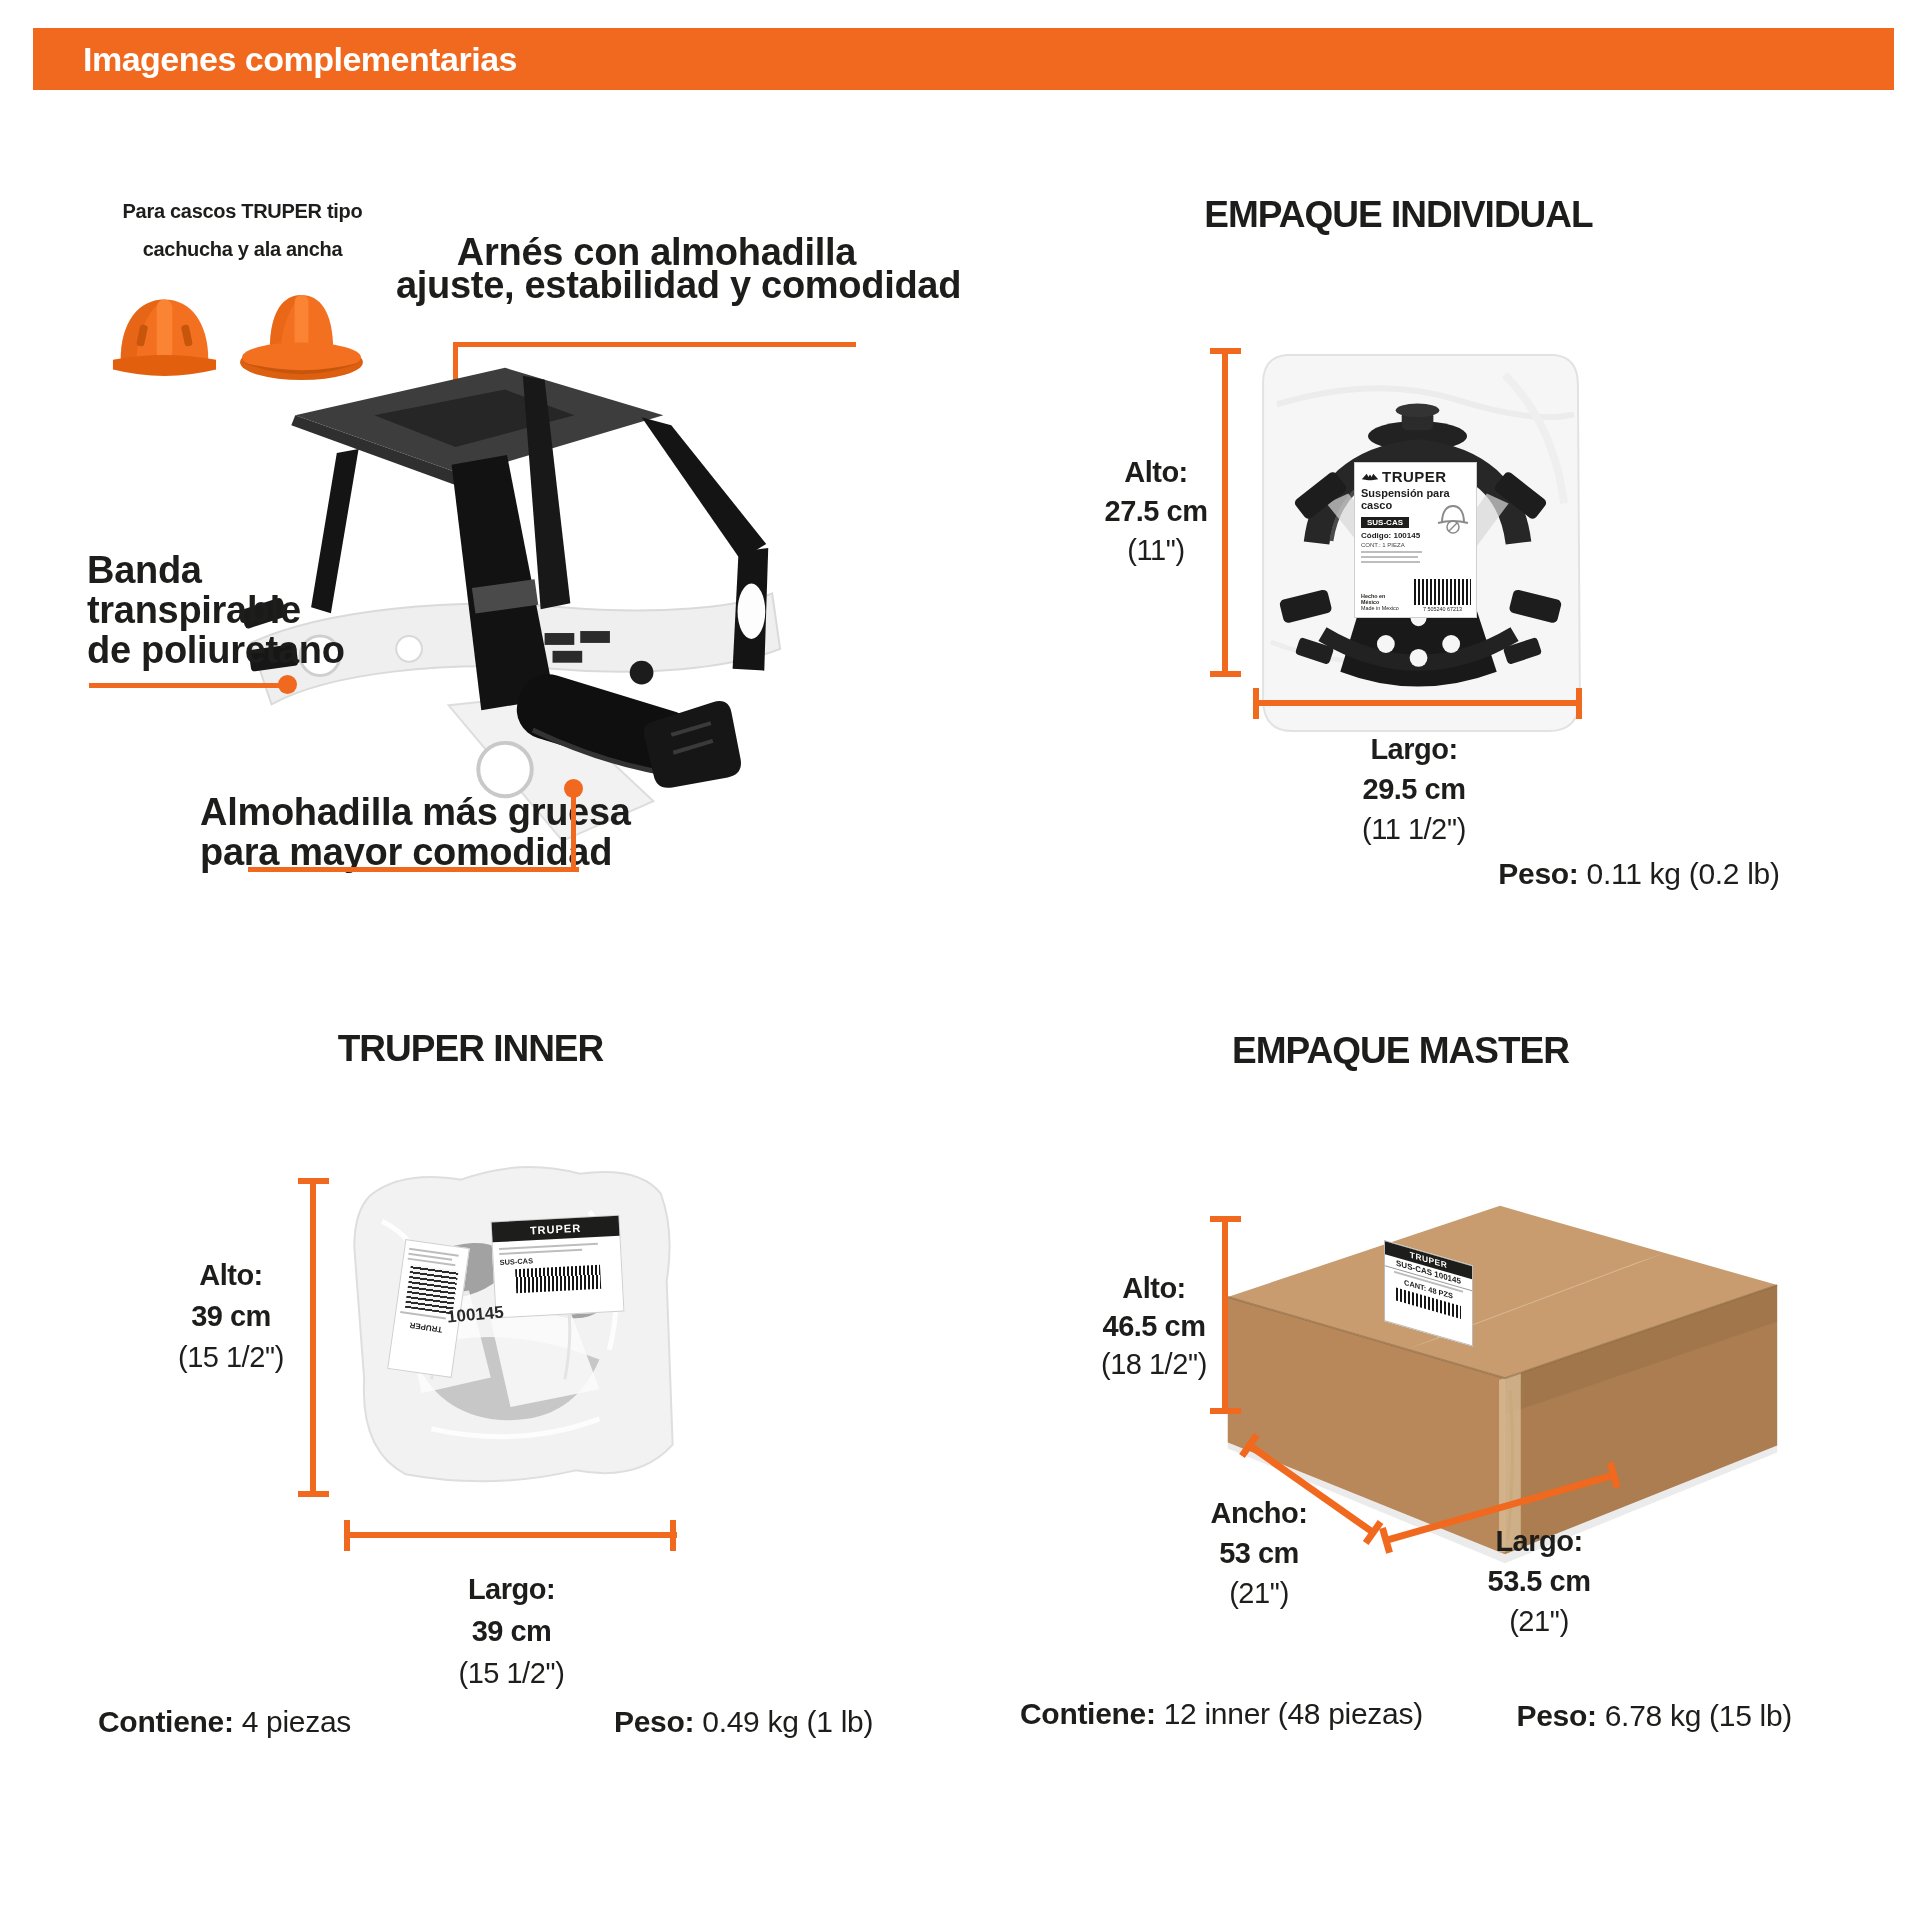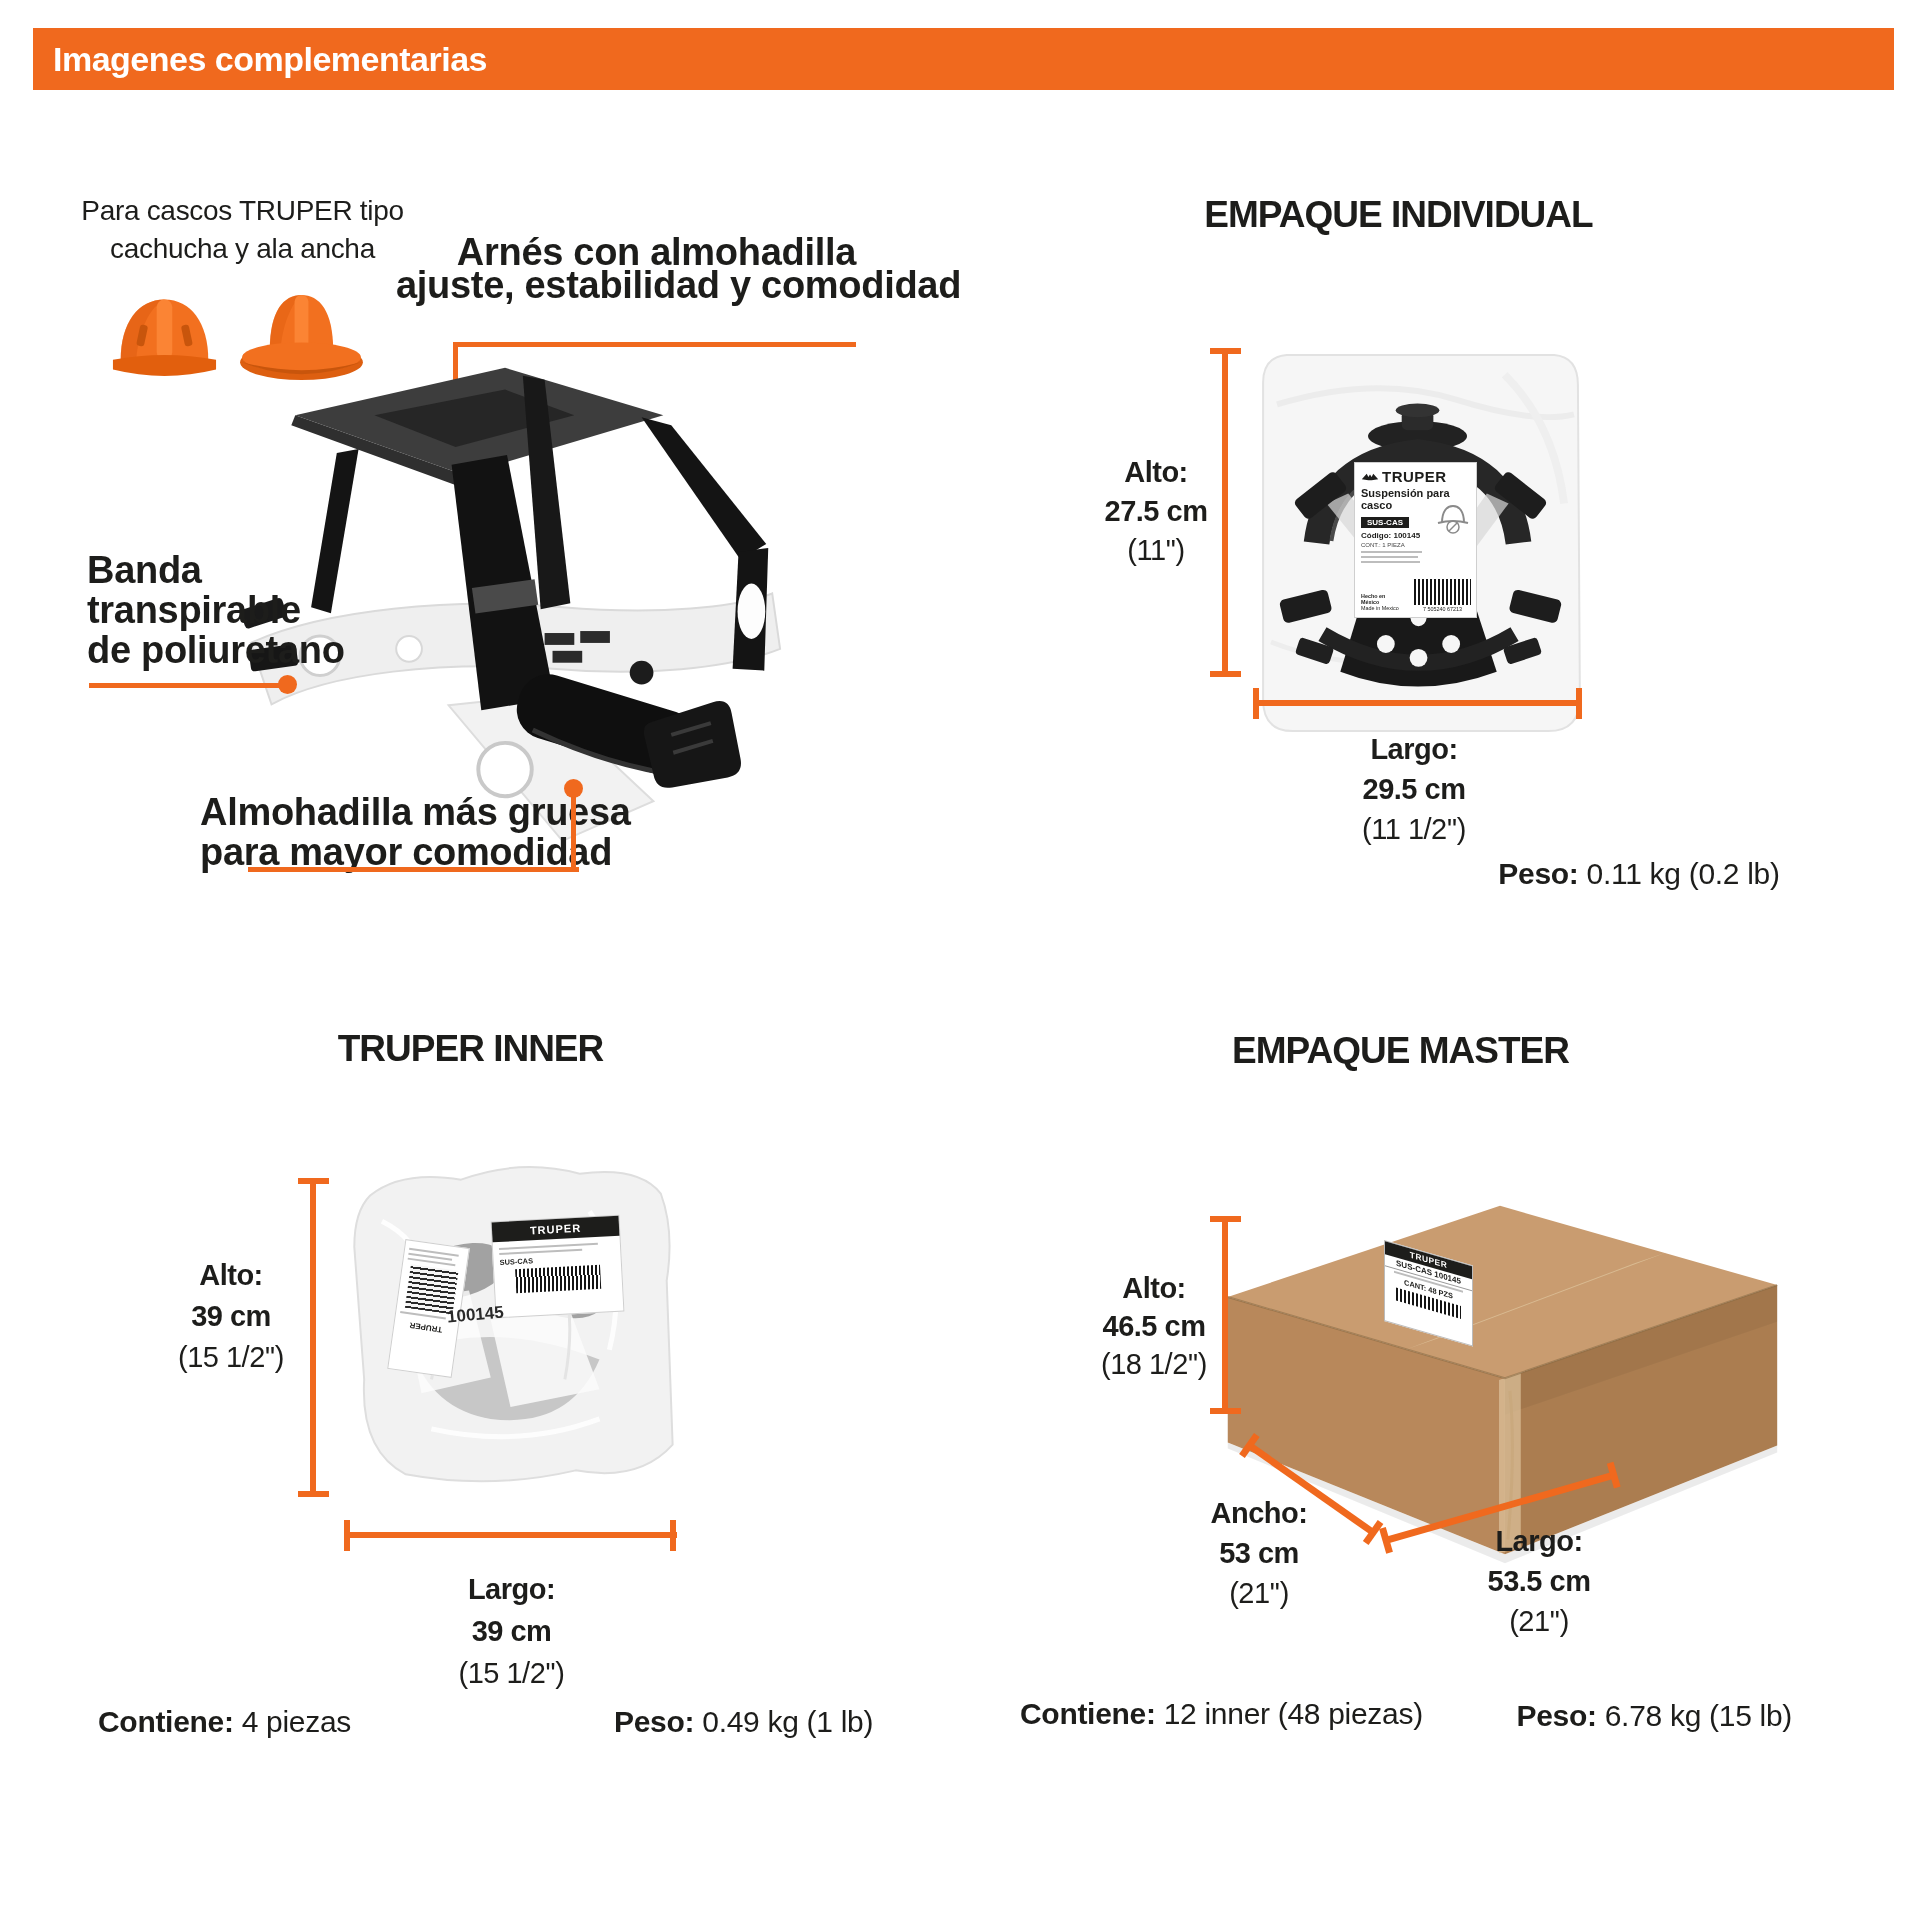--- a/index.html
+++ b/index.html
@@ -20,24 +20,24 @@
   .barcode-h{background:repeating-linear-gradient(0deg,#2a2a2a 0px,#2a2a2a 2px,#f6f6f6 2px,#f6f6f6 5px);}
   .plabel{background:#fff;border:1px solid #cfcfcf;box-sizing:border-box;}
   .chip{display:inline-block;background:#1d1d1b;color:#fff;font-weight:700;}
 </style>
 </head>
 <body>
 
 <div id="canvas">
 
   <div class="abs" style="left:33px;top:28px;width:1861px;height:62px;background:#F0691E;">
-    <div style="padding-left:20px;line-height:62px;font-size:34px;font-weight:700;color:#ffffff;letter-spacing:-0.5px;">Imagenes complementarias</div>
-  </div>
-
-  <div class="abs" style="left:74px;top:192px;width:337px;text-align:center;font-size:28px;font-weight:400;line-height:38px;letter-spacing:-0.3px;">
+    <div style="padding-left:50px;line-height:62px;font-size:34px;font-weight:700;color:#ffffff;letter-spacing:-0.5px;">Imagenes complementarias</div>
+  </div>
+
+  <div class="abs" style="left:74px;top:192px;width:337px;text-align:center;font-size:20px;font-weight:700;line-height:38px;letter-spacing:-0.3px;">
     <div>Para cascos TRUPER tipo</div>
     <div>cachucha y ala ancha</div>
   </div>
 
   <svg class="abs" style="left:111px;top:287px;" width="107" height="99" viewBox="0 0 110 100">
     <path d="M10,74 C10,36 28,12 55,12 C82,12 100,36 100,74 Z" fill="#F2701F"></path>
     <path d="M10,74 C10,36 28,12 55,12 C40,20 28,44 26,74 Z" fill="#DF5D10" opacity="0.55"></path>
     <rect x="47" y="12" width="16" height="62" rx="8" fill="#FB8434"></rect>
     <rect x="28" y="38" width="8" height="22" rx="3" fill="#C8550C" transform="rotate(12 32 49)"></rect>
     <rect x="74" y="38" width="8" height="22" rx="3" fill="#C8550C" transform="rotate(-12 78 49)"></rect>

